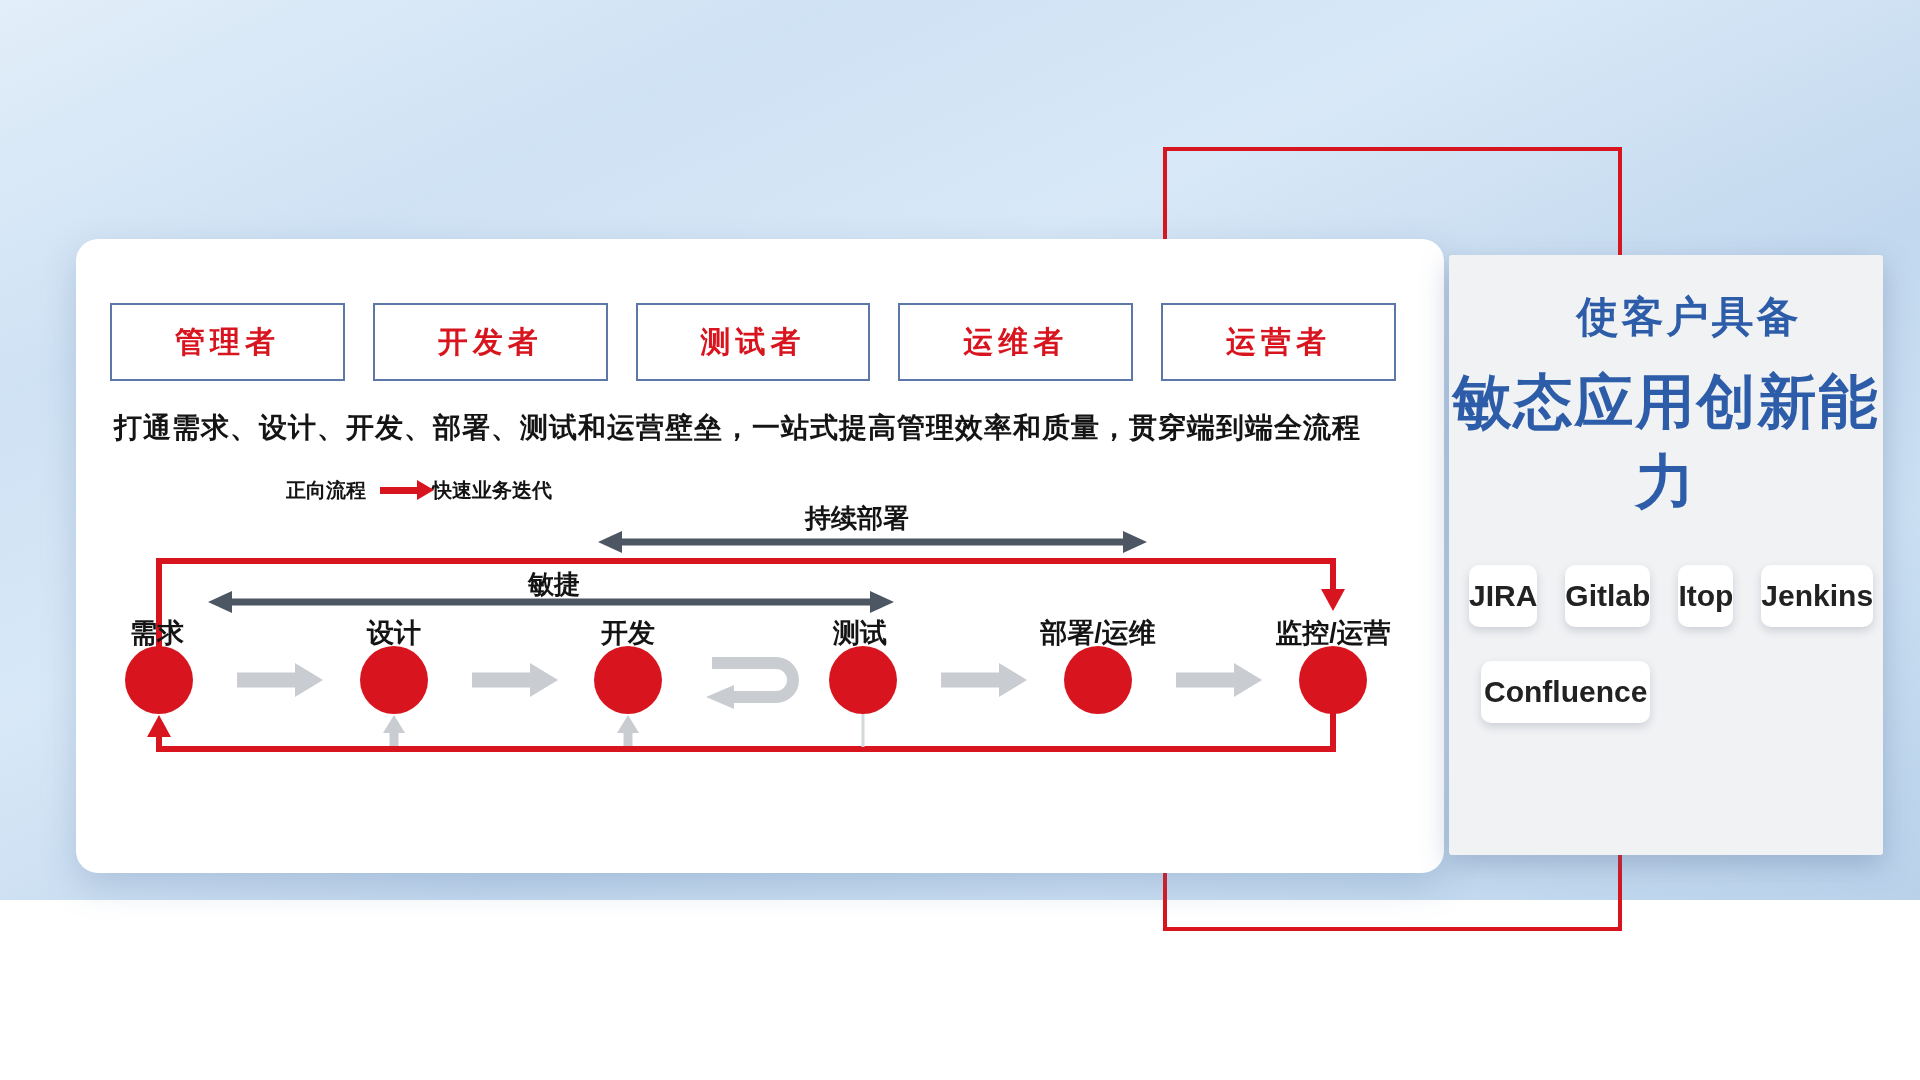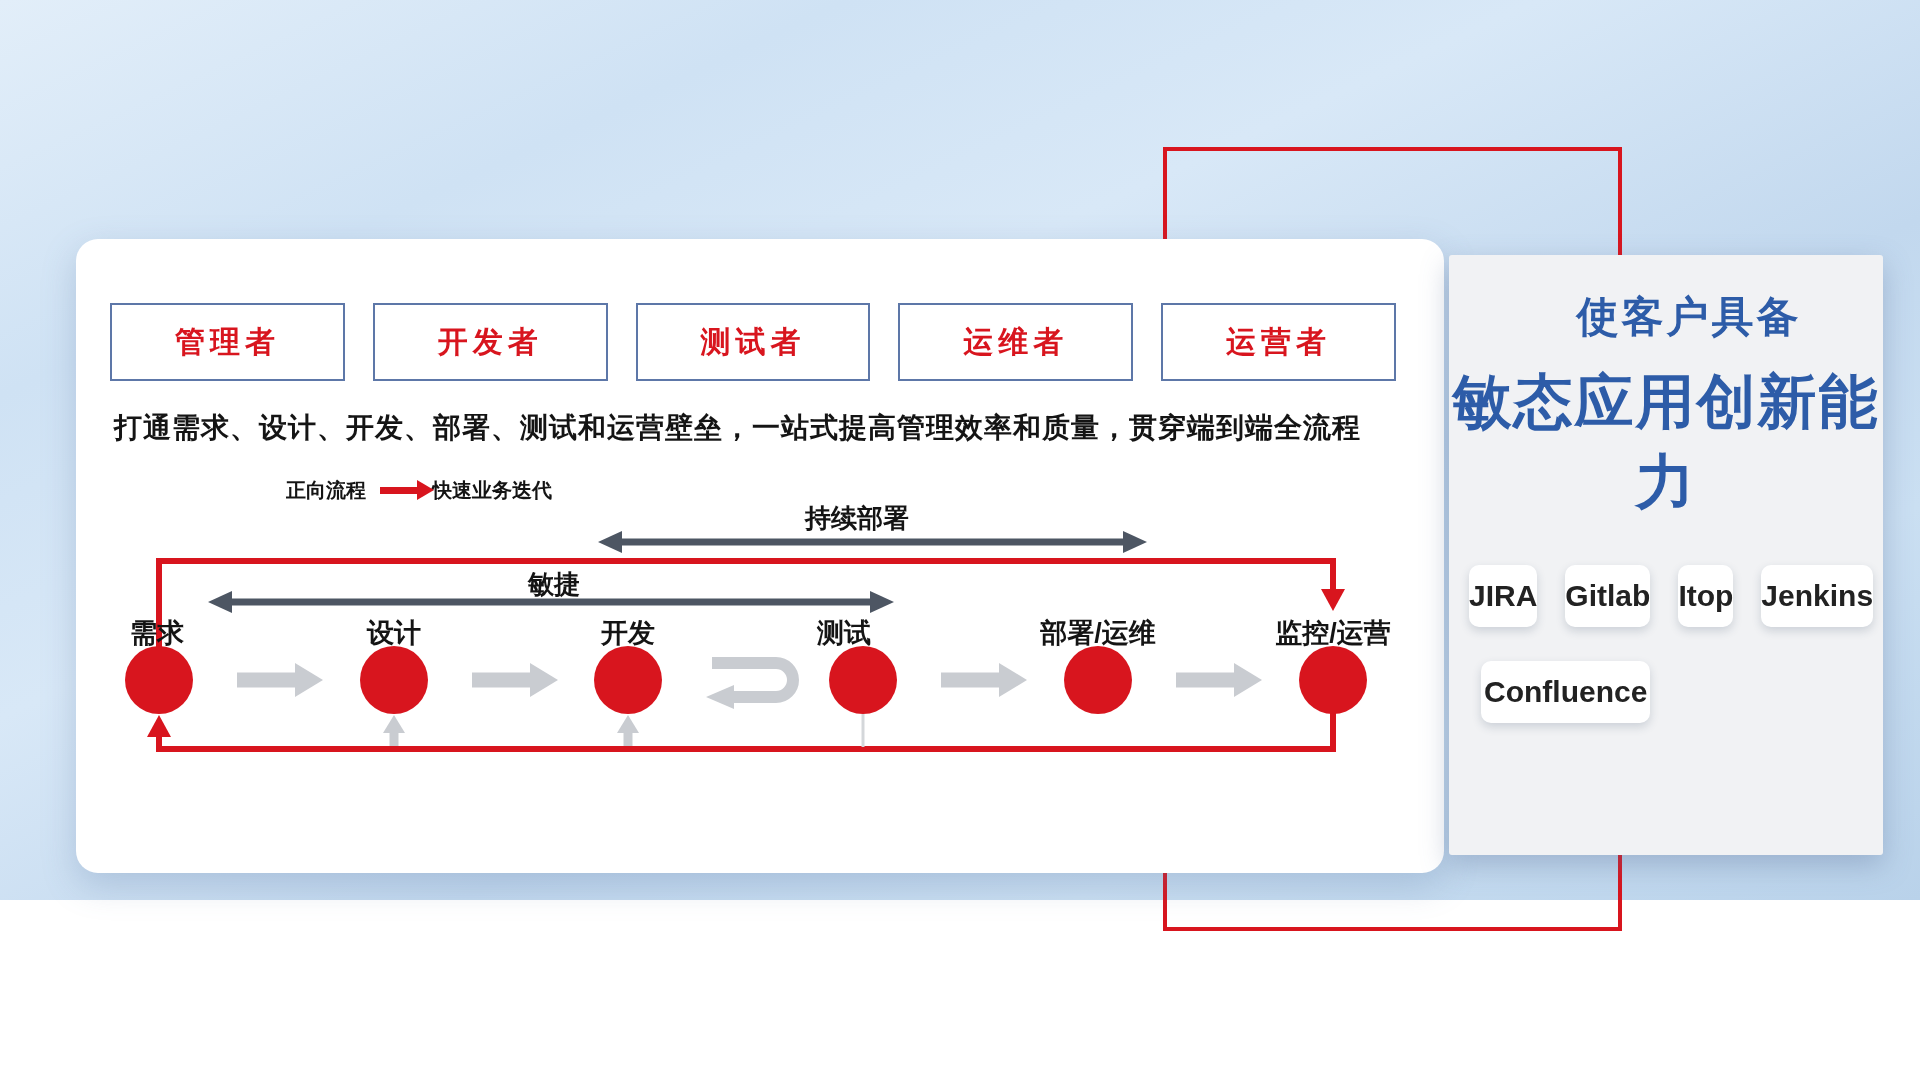--- a/index.html
+++ b/index.html
@@ -187,21 +187,21 @@
         <circle cx="552" cy="441" r="34"></circle>
         <circle cx="787" cy="441" r="34"></circle>
         <circle cx="1022" cy="441" r="34"></circle>
         <circle cx="1257" cy="441" r="34"></circle>
       </g>
     </svg>
 
     <div class="stage-label" style="left:81px">需求</div>
     <div class="stage-label" style="left:318px">设计</div>
     <div class="stage-label" style="left:552px">开发</div>
-    <div class="stage-label" style="left:768px">测试</div>
+    <div class="stage-label" style="left:784px">测试</div>
     <div class="stage-label" style="left:1022px">部署/运维</div>
     <div class="stage-label" style="left:1257px">监控/运营</div>
 
 
   </div>
 
   <div class="side-panel">
     <div class="panel-title">
       <div class="t1">使客户具备</div>
       <div class="t2">敏态应用创新能力</div>

